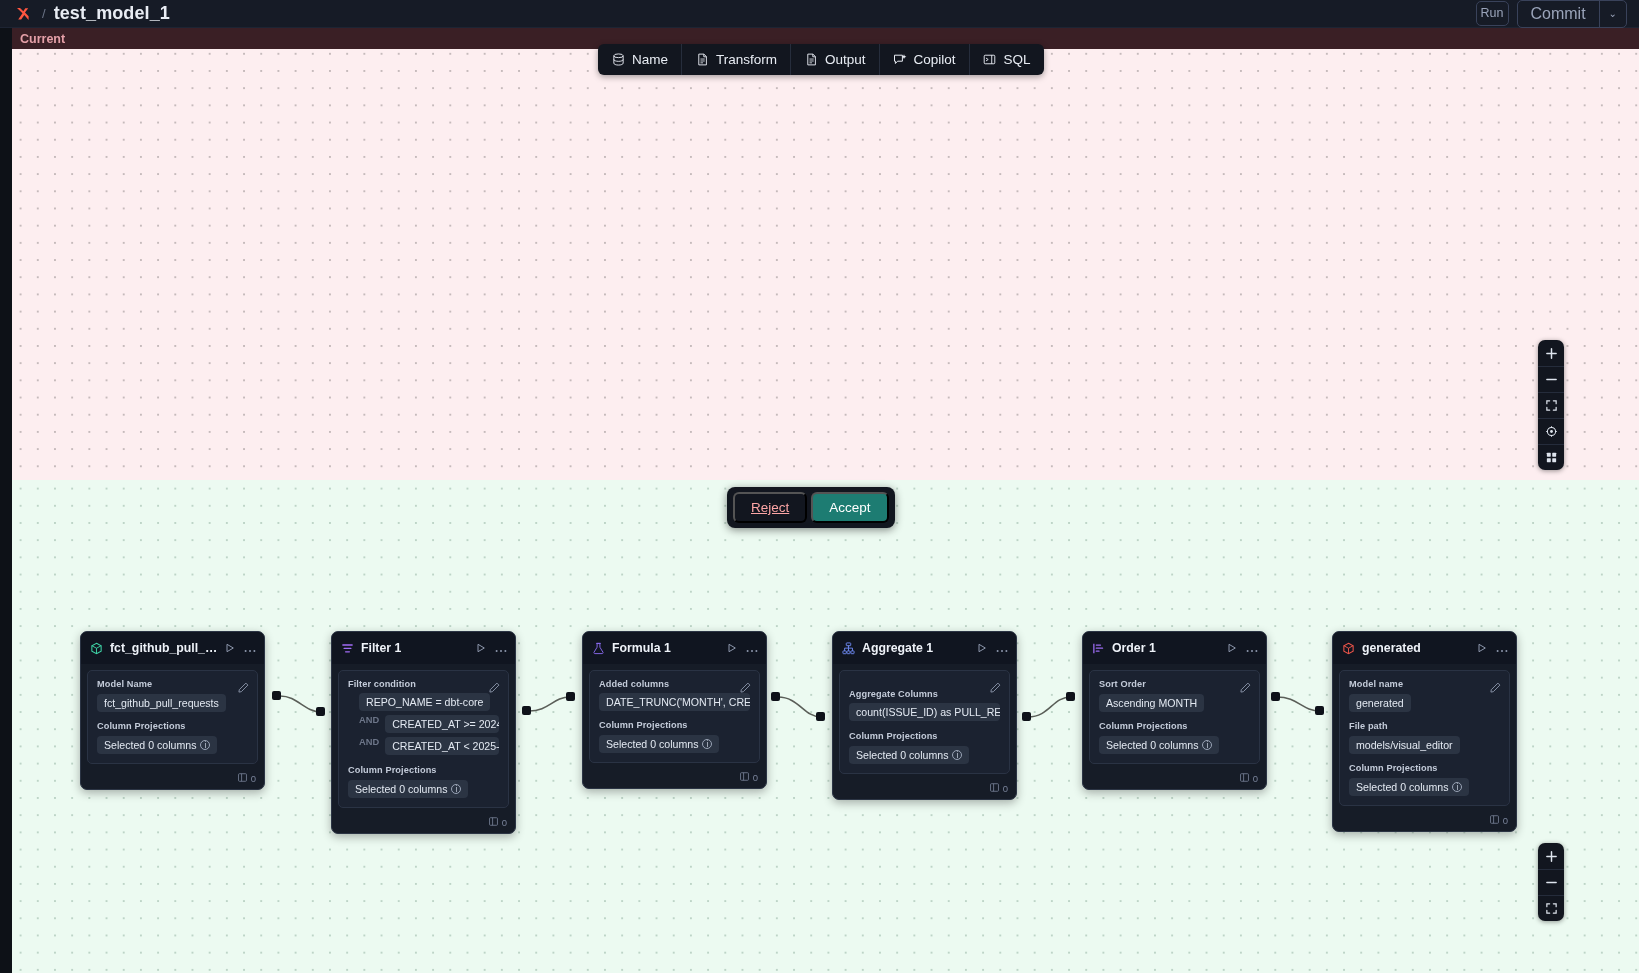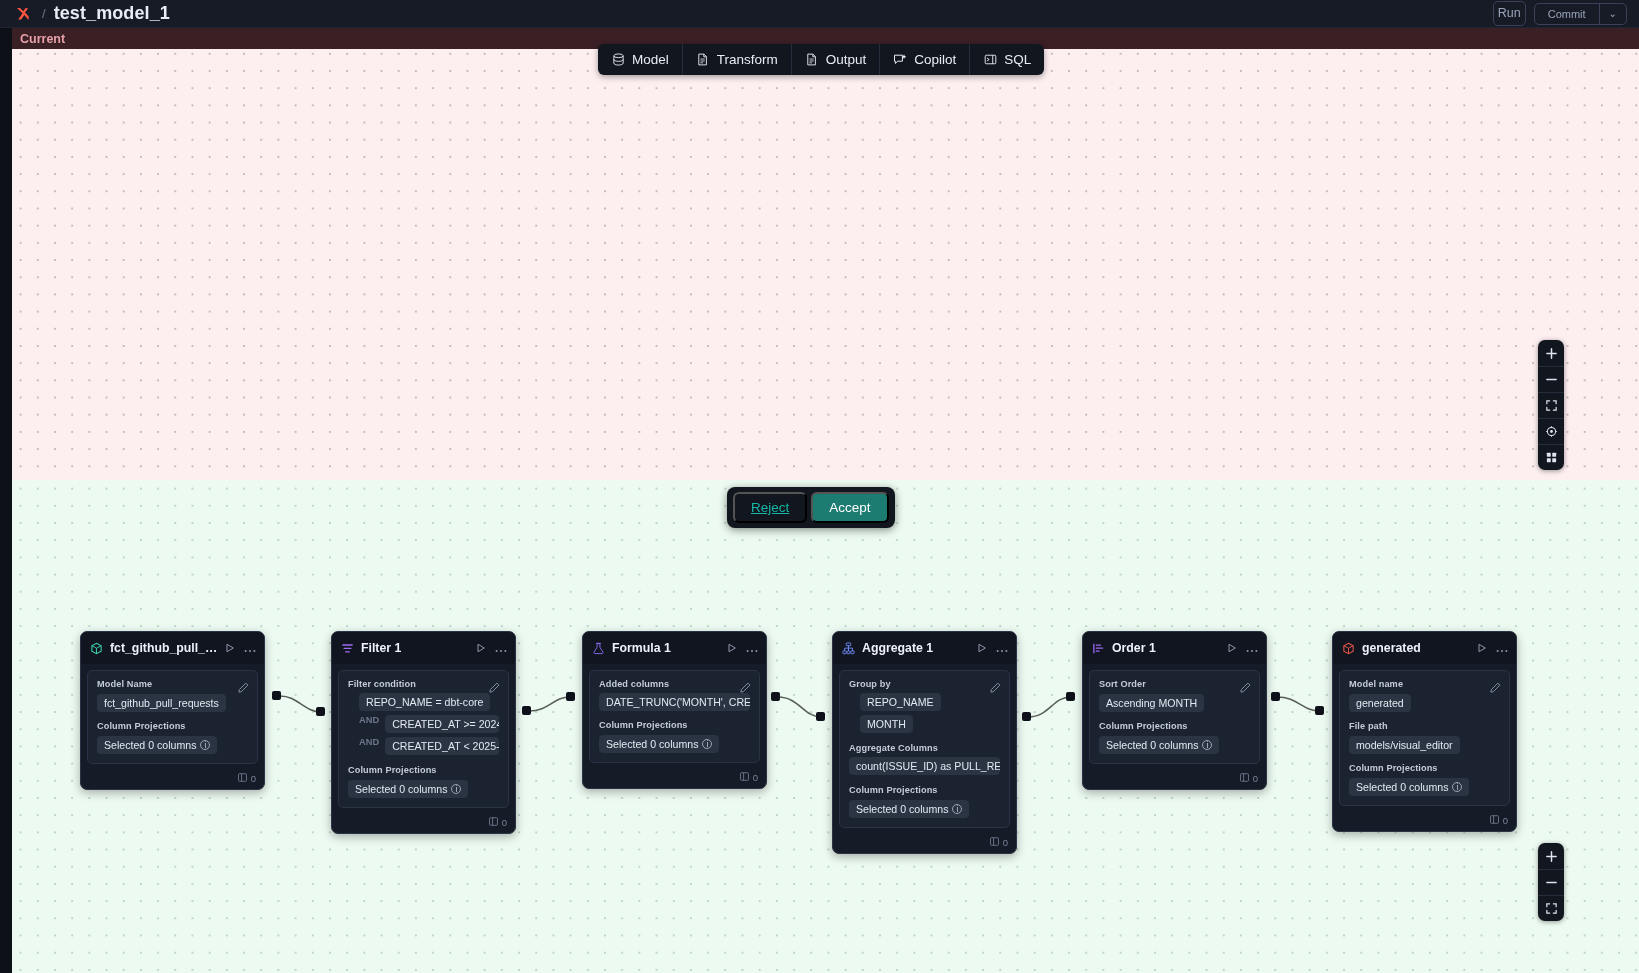--- a/index.html
+++ b/index.html
@@ -23,21 +23,21 @@
   .bc-sep { color: #6b7487; font-size: 13px; margin: 0 8px 0 10px; }
   .bc-title { color: #e8ecf3; font-size: 18px; font-weight: bold; letter-spacing: .1px; }
   .topbar-right { margin-left: auto; display: flex; align-items: center; gap: 8px; margin-right: 12px; }
   .btn-outline {
     border: 1px solid #39425a; border-radius: 5px;
     color: #9aa4ba; font-size: 12.5px;
     padding: 4px 4px; background: transparent;
     line-height: 15px;
   }
   .btn-split { display: flex; align-items: stretch; border: 1px solid #39425a; border-radius: 5px; overflow: hidden; }
-  .btn-split .lbl { color: #9aa4ba; font-size: 11px; padding: 4px 13px; }
+  .btn-split .lbl { color: #9aa4ba; font-size: 16px; padding: 4px 13px; }
   .btn-split .car { color: #9aa4ba; font-size: 10px; padding: 4px 9px; border-left: 1px solid #39425a; display:flex; align-items:center; }
 
   
   .pane { position: absolute; left: 12px; width: 1639px; overflow: hidden; }
   .pane-current { top: 28px; height: 452px; background: #fdeef0; }
   .pane-new { top: 480px; height: 493px; background: #ecfaf1; }
 
   .dotgrid {
     position: absolute; inset: 0;
     background-image: radial-gradient(circle, rgba(0,0,0,0.22) 0.8px, transparent 0.9px);
@@ -56,21 +56,21 @@
   .pane-label.new { width: 1639px; background: #133429; color: #7fe0b0; }
 
   
   .decision {
     position: absolute; left: 727px; top: 487px;
     background: #12161f; border-radius: 8px;
     padding: 5px 6px; display: flex; align-items: center; gap: 4px;
     z-index: 80;
     box-shadow: 0 2px 8px rgba(0,0,0,.45);
   }
-  .decision .reject { color: #14b8a6; font-size: 13.5px; padding: 6px 16px; border-radius: 6px; background: transparent; text-decoration: underline; }
+  .decision .reject { color: #fca5a5; font-size: 13.5px; padding: 6px 16px; border-radius: 6px; background: transparent; text-decoration: underline; }
   .decision .accept { color: #ffffff; font-size: 13.5px; padding: 6px 16px; border-radius: 6px; background: #1d7c72; }
 
   
   .toolbar {
     position: absolute; left: 598px; top: 44px; height: 31px;
     background: #12161f; border-radius: 6px;
     display: flex; align-items: stretch; z-index: 70;
     box-shadow: 0 2px 6px rgba(0,0,0,.35);
   }
   .tb-item { display: flex; align-items: center; gap: 7px; padding: 0 13px; color: #e9edf4; font-size: 13.5px; }
@@ -353,29 +353,20 @@
               <circle cx="1.6" cy="2" r="1" fill="#8d97ac"></circle>
               <circle cx="6" cy="2" r="1" fill="#8d97ac"></circle>
               <circle cx="10.4" cy="2" r="1" fill="#8d97ac"></circle>
             </svg></span>
       </span>
     </div>
     <div class="node-body">
       <span class="pencil"><svg width="11" height="11" viewBox="0 0 12 12">
             <path d="M8.6 1.2 10.8 3.4 3.6 10.6 1 11 1.4 8.4 Z" fill="none" stroke="#8d97ac" stroke-width="1"></path>
           </svg></span>
-      <div class="grp">
-        <div class="sect-label">Group by</div>
-        <div class="chip-row">
-            <span class="chip">REPO_NAME</span>
-          </div>
-        <div class="chip-row">
-            <span class="chip">MONTH</span>
-          </div>
-      </div>
       <div class="grp" style="margin-top:10px;">
         <div class="sect-label">Aggregate Columns</div>
         <span class="chip wide">count(ISSUE_ID) as PULL_REQUEST_…</span>
       </div>
       <div class="grp" style="margin-top:10px;">
         <div class="sect-label">Column Projections</div>
         <span class="chip">
             <span>Selected 0 columns</span>
             <span class="infoc">i</span>
           </span>
@@ -487,21 +478,21 @@
 
 <div class="toolbar">
   <div class="tb-item">
     <span class="tb-ico">
       <svg width="13" height="13" viewBox="0 0 14 14">
           <ellipse cx="7" cy="3" rx="5" ry="2" fill="none" stroke="#e9edf4" stroke-width="1"></ellipse>
           <path d="M2 3 V11 c0 1.1 2.2 2 5 2 s5-.9 5-2 V3" fill="none" stroke="#e9edf4" stroke-width="1"></path>
           <path d="M2 7 c0 1.1 2.2 2 5 2 s5-.9 5-2" fill="none" stroke="#e9edf4" stroke-width="1"></path>
         </svg>
     </span>
-    <span>Model</span>
+    <span>Name</span>
   </div>
   <div class="tb-item">
     <span class="tb-ico">
       <svg width="13" height="13" viewBox="0 0 14 14">
           <path d="M3 1.2 H8.6 L11.2 3.9 V12.8 H3 Z" fill="none" stroke="#e9edf4" stroke-width="1"></path>
           <path d="M8.4 1.3 V4.1 H11.2" fill="none" stroke="#e9edf4" stroke-width="1"></path>
           <path d="M4.8 6.5 H9.4 M4.8 8.6 H9.4 M4.8 10.6 H7.6" stroke="#e9edf4" stroke-width=".9"></path>
         </svg>
     </span>
     <span>Transform</span>

